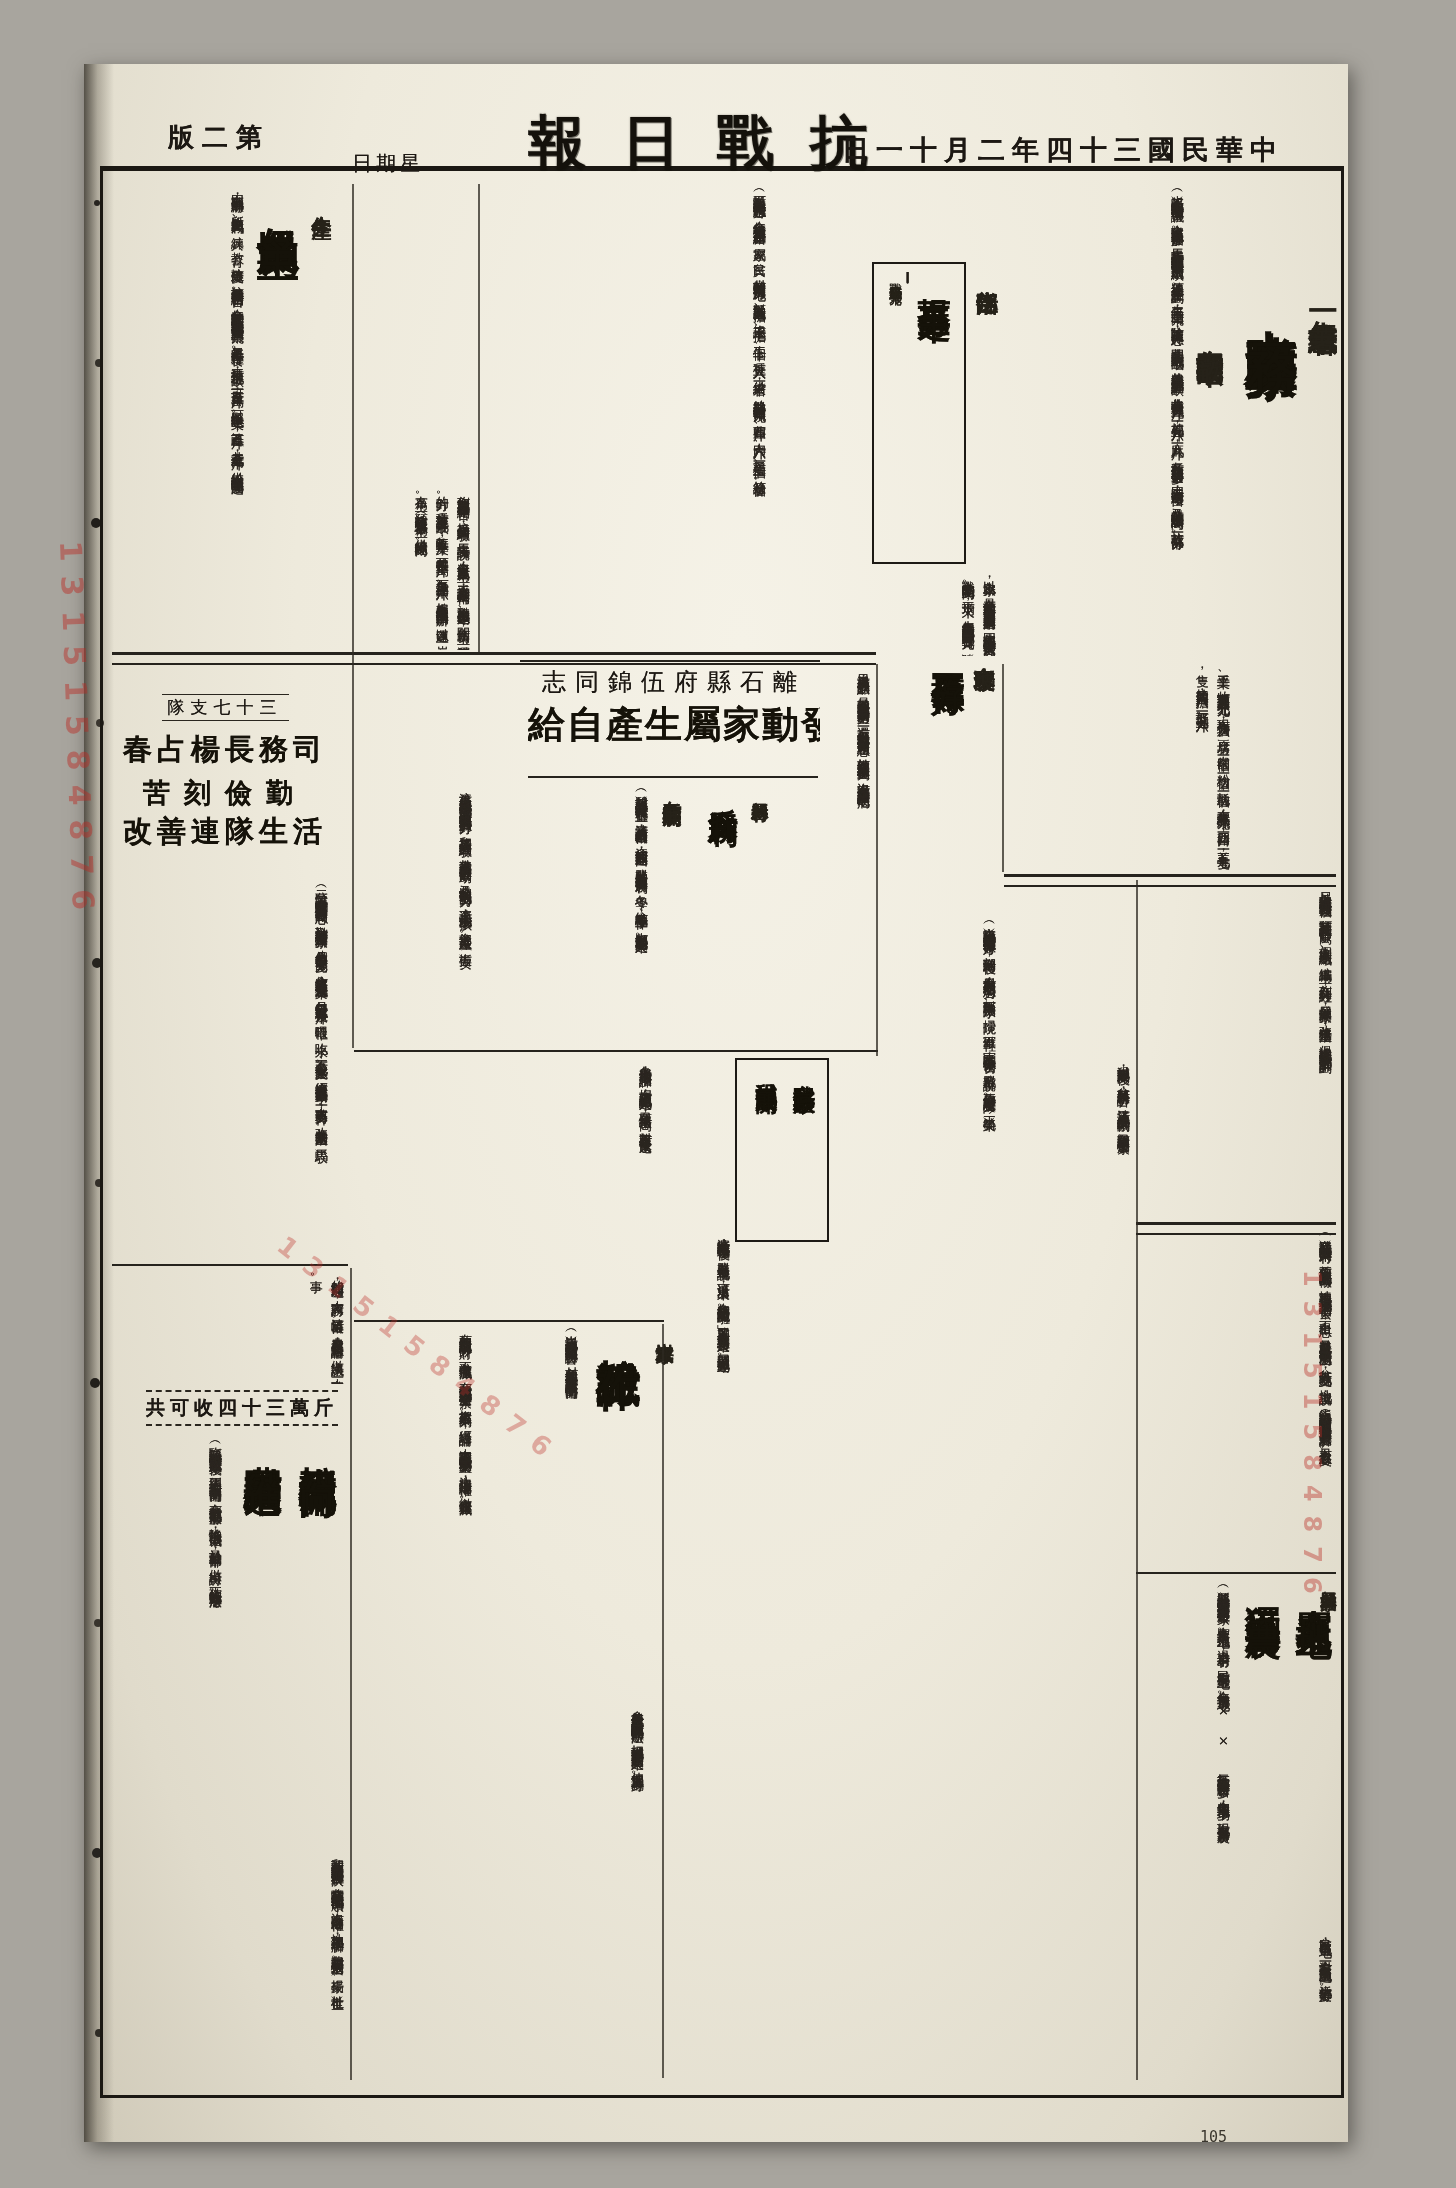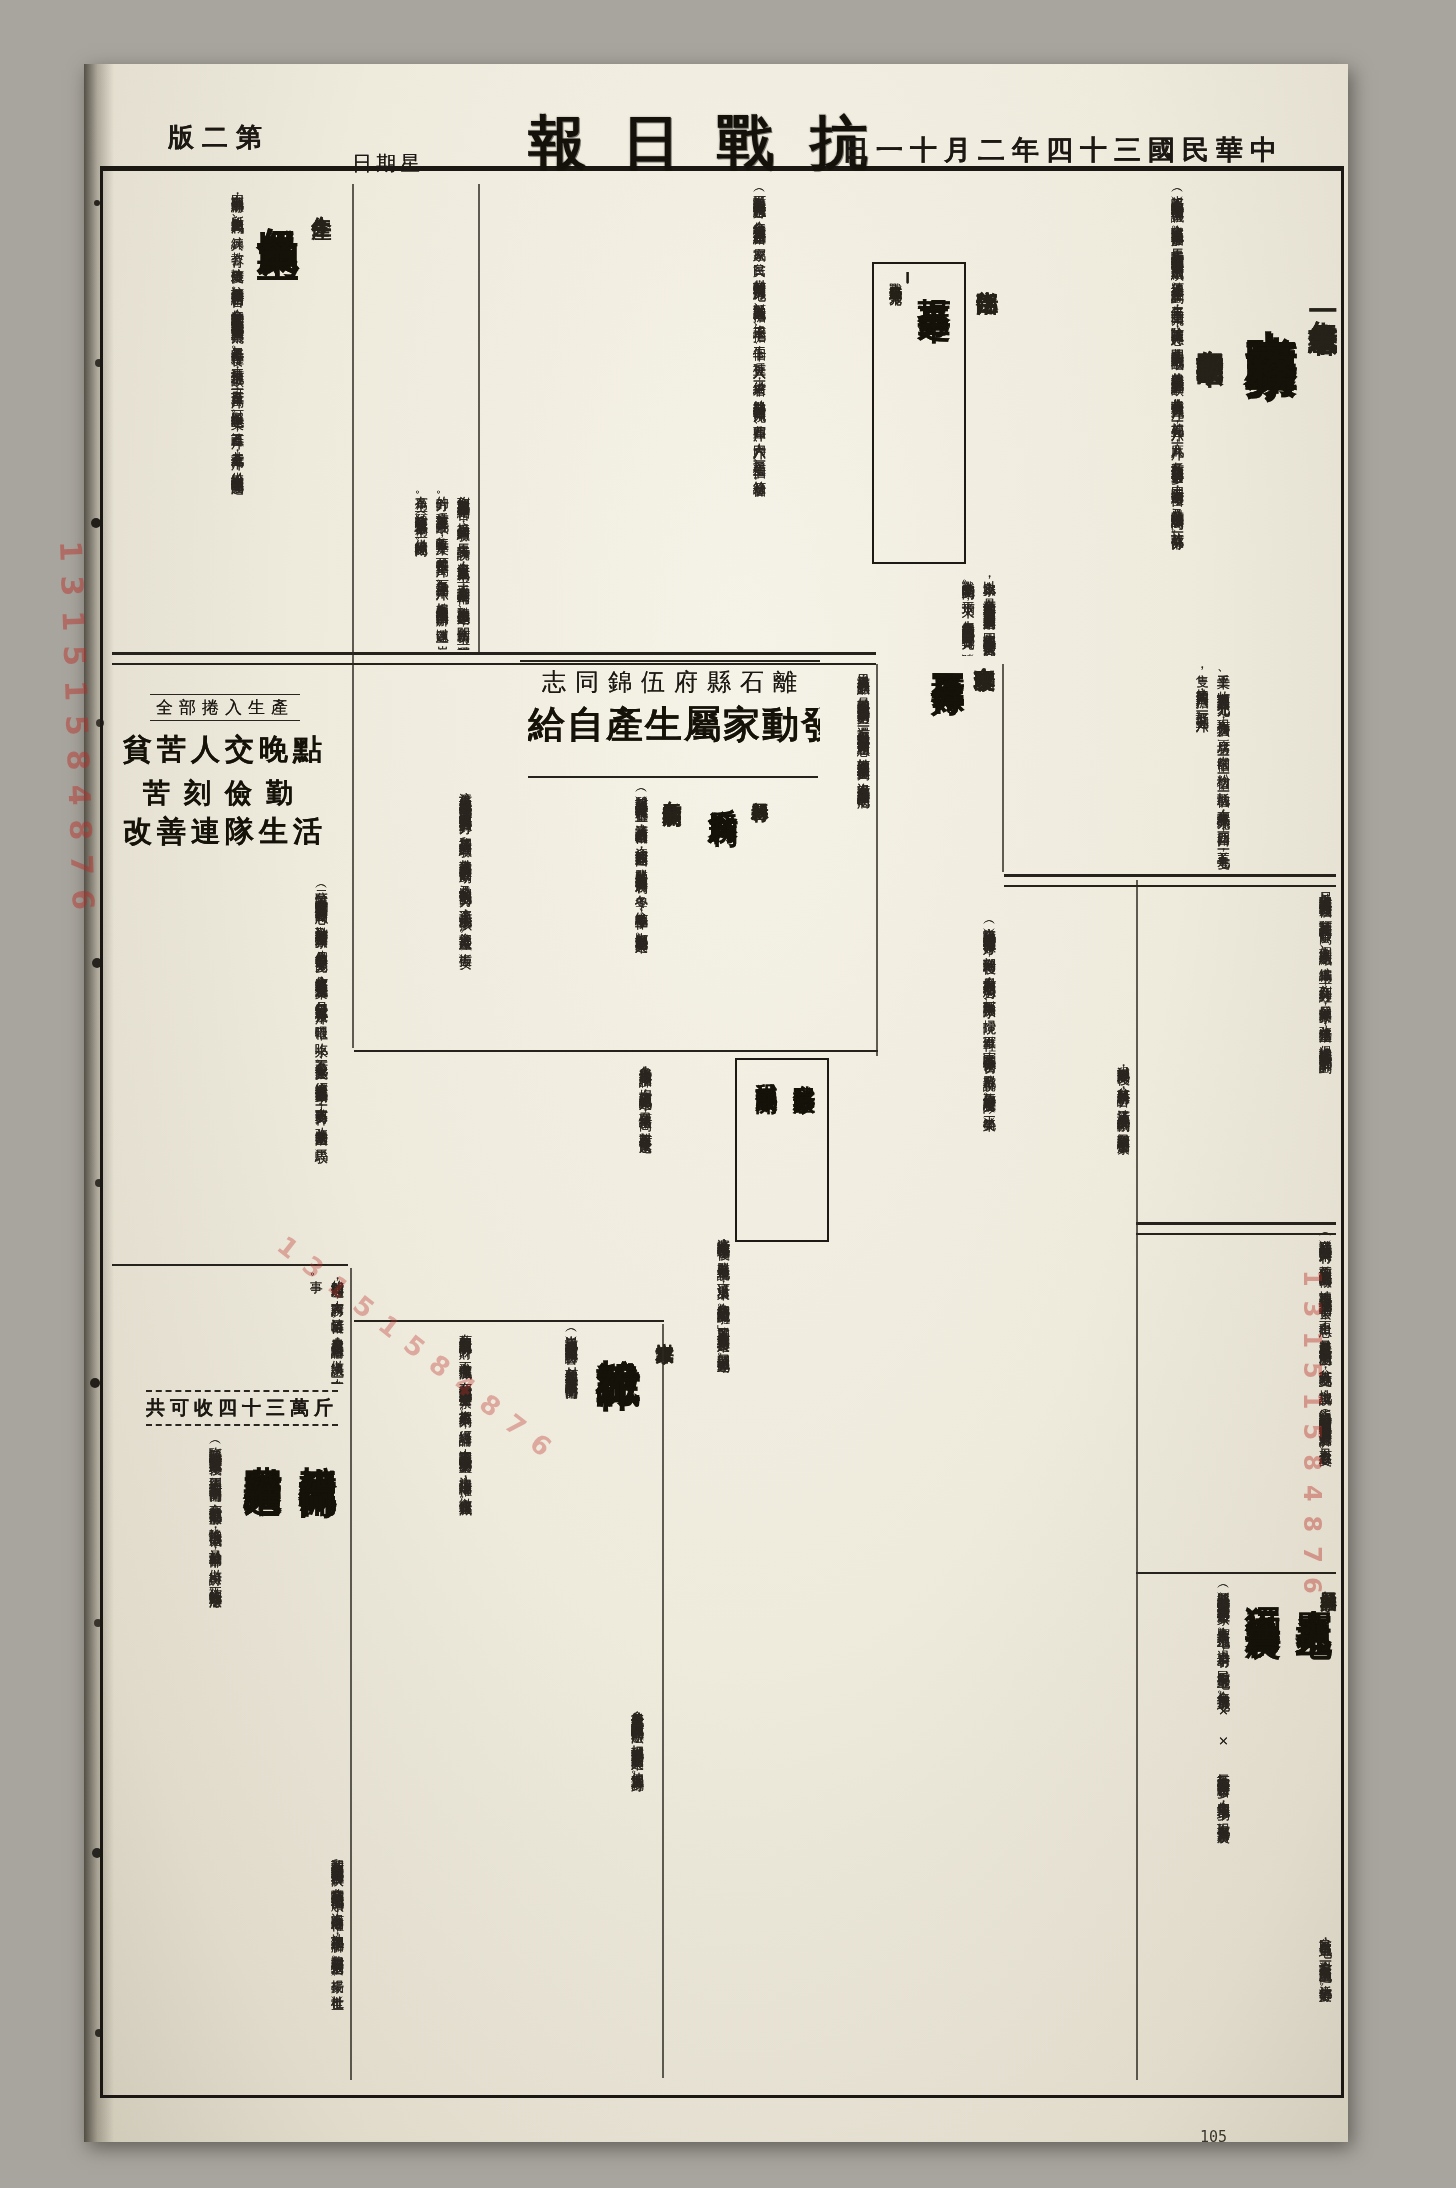--- a/index.html
+++ b/index.html
@@ -66,22 +66,22 @@
 
 <div class="v body-txt" style="left:480px;top:184px;width:290px;height:468px;">（離石訊）縣府工作同志伍錦，今年積極發動家屬生產自給。家屬、貧民、村幹部開荒播種八分地，幫助送糞七五四擔、擔水三七二擔、牛工十個、種豆六人，借給米一石，給群眾和幹部草帽四九頂、藍布四斤、肉六六斤、雞蛋二一三個、笊籬廿個。</div>
 <div style="position:absolute;left:528px;top:666px;width:292px;text-align:center;">
   <div class="h" style="position:static;font-size:24px;font-weight:normal;letter-spacing:9px;">志同錦伍府縣石離</div>
   <div class="h head" style="position:static;font-size:37px;letter-spacing:2px;margin-top:6px;">給自產生屬家動發</div>
 </div>
 <div class="v body-txt" style="left:822px;top:664px;width:52px;height:384px;">目前還仍存在的缺點，是幹部還未能掌握和發動群眾的力量，還有一部份幹部中存在着因循守舊思想，幹部領導和上級檢查不夠，沒有徹底實行精耕細作的毛病。</div>
 <div class="v body-txt" style="left:354px;top:782px;width:122px;height:266px;">這首先是由於認真執行了毛主席提出的生產自給減輕人民負擔的方針，和接受了過去的經驗；其次是由於軍區首長的幫助，及全體幹部戰士的努力，連七至十七歲的小孩，全部捲入生產。（吉振安）</div>
 
 <div style="position:absolute;left:118px;top:694px;width:214px;text-align:center;">
-  <div class="h" style="position:static;font-size:17px;letter-spacing:6px;border-top:1px solid #2a261f;border-bottom:1px solid #2a261f;display:inline-block;padding:1px 6px;">全部捲入生產</div>
-  <div class="h head" style="position:static;font-size:29px;letter-spacing:5px;margin-top:8px;">貧苦人交晚點</div>
+  <div class="h" style="position:static;font-size:17px;letter-spacing:6px;border-top:1px solid #2a261f;border-bottom:1px solid #2a261f;display:inline-block;padding:1px 6px;">隊支七十三</div>
+  <div class="h head" style="position:static;font-size:29px;letter-spacing:5px;margin-top:8px;">春占楊長務司</div>
   <div class="h head" style="position:static;font-size:27px;letter-spacing:14px;margin-top:13px;">苦刻儉勤</div>
   <div class="h head" style="position:static;font-size:29px;letter-spacing:5px;margin-top:6px;">改善連隊生活</div>
 </div>
 <div class="v body-txt" style="left:114px;top:880px;width:218px;height:382px;">（二分區訊）三十七支隊騎兵連司務長楊占春同志，勤儉刻苦經營連隊家務。八個月中節餘三十萬多元，全作連裏經常雜支流動資本。每月餵牲口省草料幾十斤；喂牲口，吃小米，不多花公家一文錢。經濟來源全靠自己動手，大家一致努力幹，改善大家的生活！（馬騤）</div>
 
 <div class="v" style="left:968px;top:650px;height:150px;font-size:21px;font-weight:bold;">交東木聯坡</div>
 <div class="v head" style="left:920px;top:646px;width:46px;height:268px;font-size:33px;">擁軍工作做得好</div>
 <div class="v body-txt" style="left:878px;top:916px;width:122px;height:340px;">（交東訊）木聯坡村的擁軍工作做得好。部隊到村後，全村男女老幼熱烈慰勞，幫助軍隊擔水、掃院、做軍鞋，軍民關係十分密切，群眾都說：你要好好慰勞軍隊。（王毓榮）</div>
 
 <div class="v" style="left:746px;top:788px;height:100px;font-size:17px;font-weight:bold;">興縣碧村</div>

